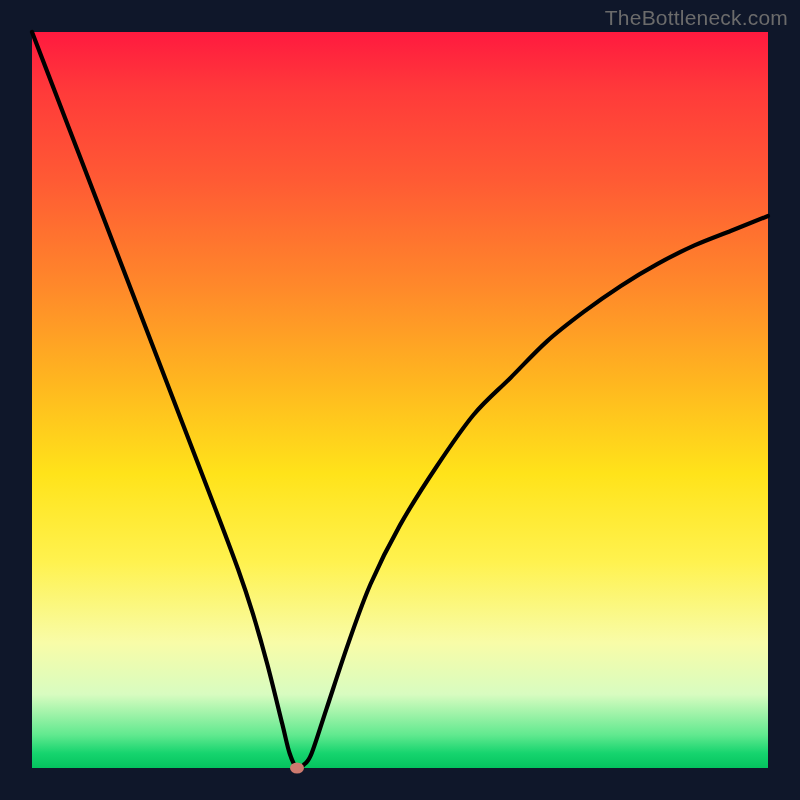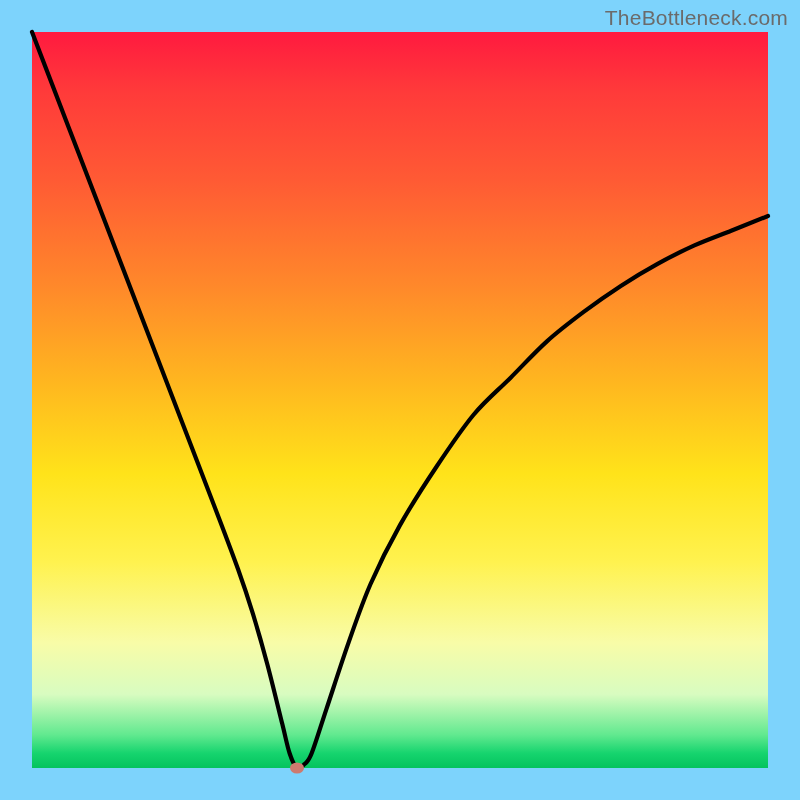--- a/index.html
+++ b/index.html
@@ -10,21 +10,21 @@
     background: #000;
     overflow: hidden;
     font-family: Arial, Helvetica, sans-serif;
   }
   .frame {
     position: absolute;
     left: 0;
     top: 0;
     width: 800px;
     height: 800px;
-    background: #7dd3fc;
+    background: #0f172a;
     text-align: center;
   }
   .plot {
     position: absolute;
     left: 32px;
     top: 32px;
     width: 736px;
     height: 736px;
     
     background: linear-gradient(to bottom,

